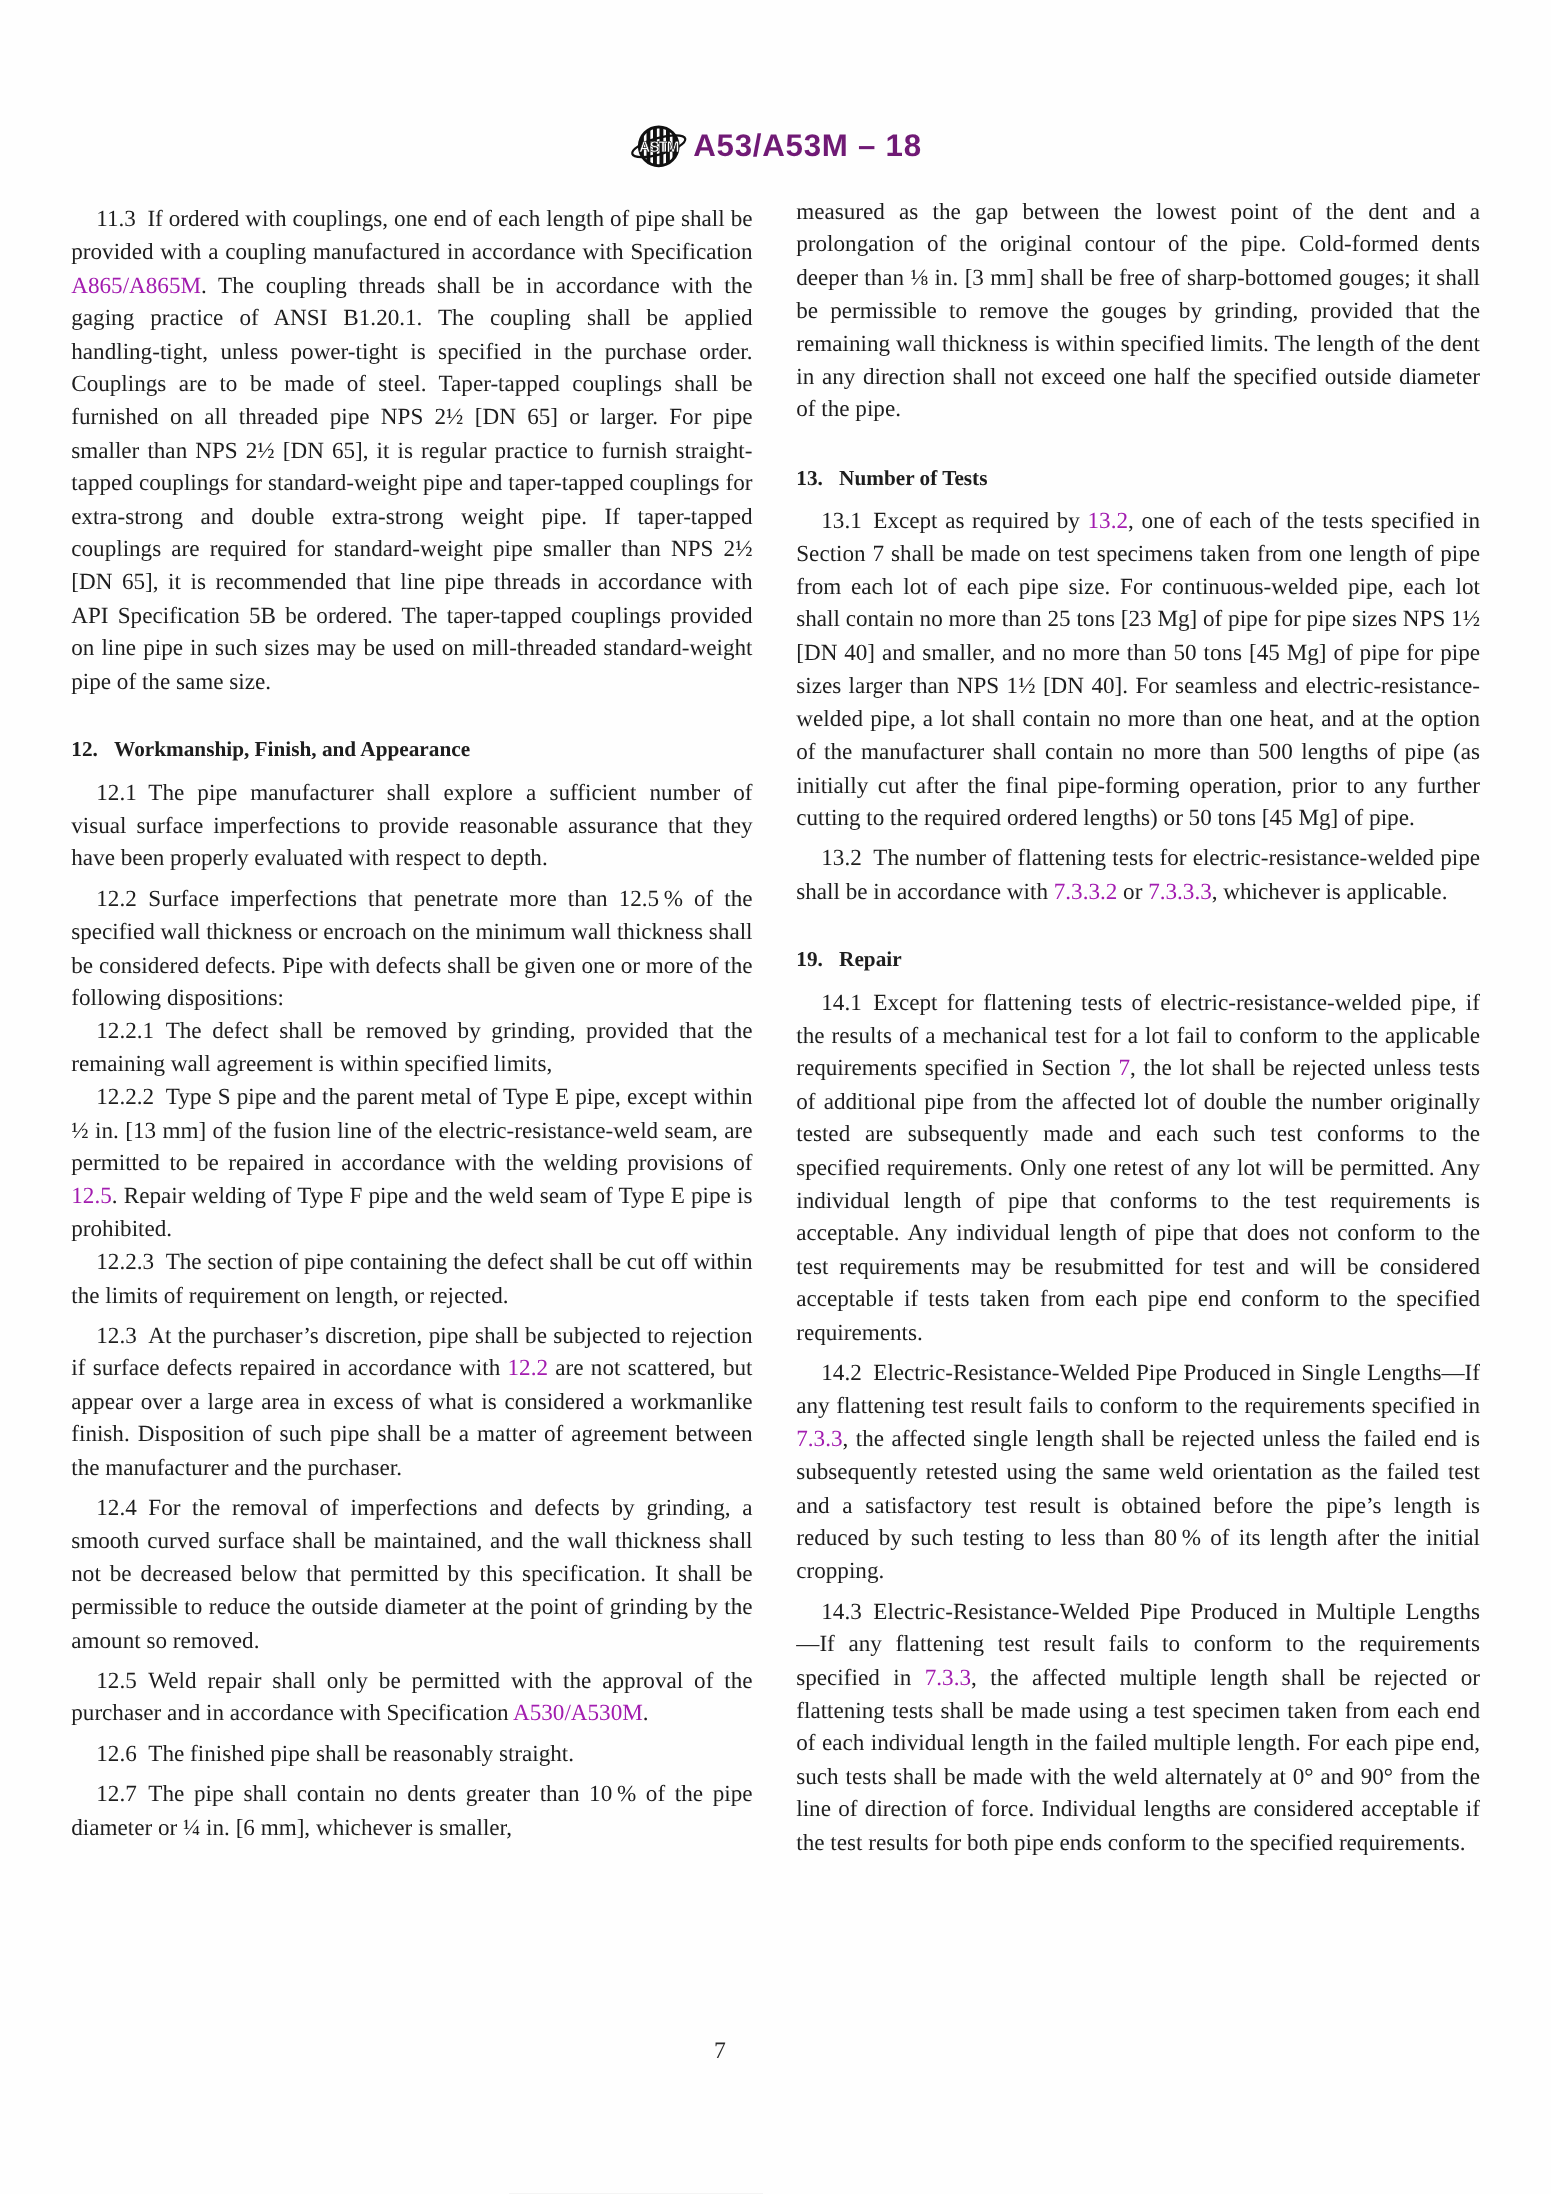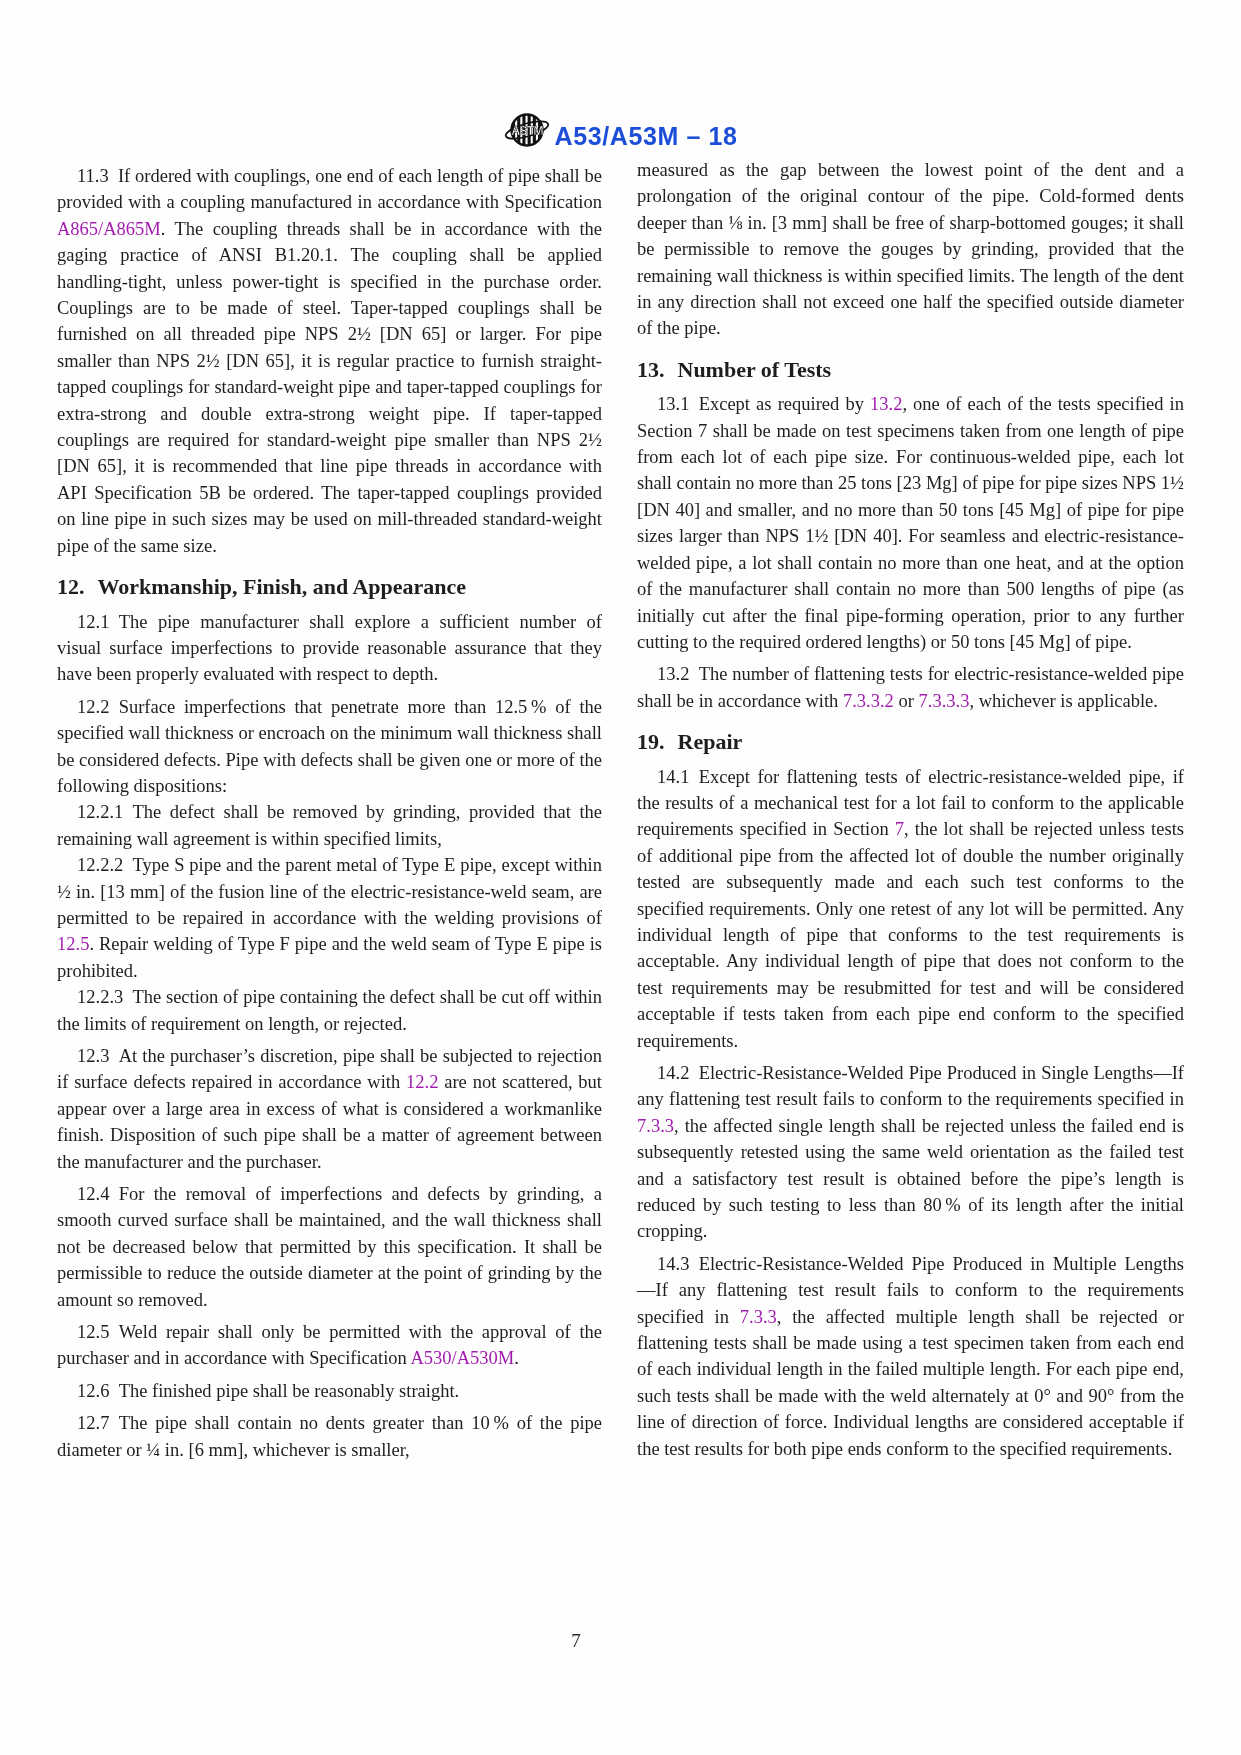--- a/index.html
+++ b/index.html
@@ -7,41 +7,41 @@
     position:relative;
     width:1241px;height:1755px;
     margin:0 auto;
     background:#fefefe;
     font-family:"Liberation Serif", serif;
     color:#1e1e1e;
     overflow:hidden;
   }
   .doc-header{
     position:absolute;top:96px;left:0;width:100%;
-    display:flex;justify-content:center;align-items:flex-end;gap:5px;margin-top:13px;
+    display:flex;justify-content:center;align-items:center;gap:5px;
   }
   .doc-title{
     font-family:"Liberation Sans", sans-serif;
     font-weight:bold;font-size:25px;letter-spacing:0.6px;
-    color:#1d4ed8;white-space:nowrap;
+    color:#701a75;white-space:nowrap;
   }
   .logo{display:block;}
   .col{
     position:absolute;top:157px;
     font-size:18.5px;line-height:26.4px;
     text-align:justify;
   }
   .col-left{left:57px;width:545px;}
   .col-right{left:637px;width:547px;}
   .para{margin:0;}
   .para.spaced{margin-top:6px;}
   .para.indent{text-indent:20px;}
   .sec-heading{
-    font-size:22px;font-weight:bold;
-    margin:15px 0 8px 0;text-align:left;text-indent:0;
+    font-size:17px;font-weight:bold;
+    margin:28px 0 8px 0;text-align:left;text-indent:0;
   }
   .sec-num{margin-right:13px;}
   .ref-link{color:#a21caf;}
   .ital{}
   .page-footer{
     position:absolute;top:1630px;left:0;width:1152px;
     text-align:center;font-size:19px;color:#2a2a2a;
   }
 </style>
 </head>

